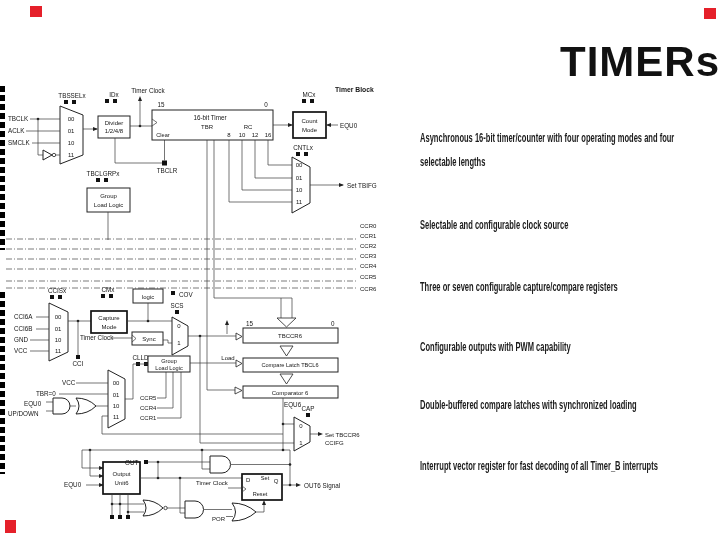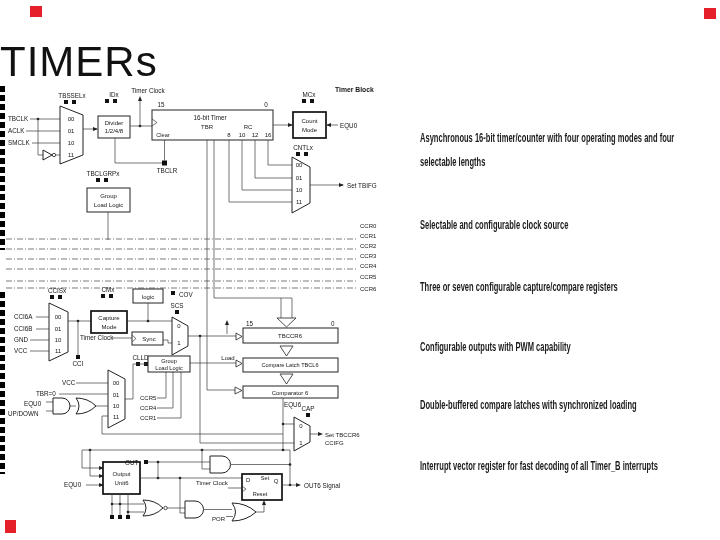--- a/index.html
+++ b/index.html
@@ -1,20 +1,20 @@
 <!DOCTYPE html>
 <html><head>
 <meta charset="utf-8">
 <style>
   html,body{margin:0;padding:0;}
   body{width:720px;height:540px;background:#ffffff;position:relative;overflow:hidden;
        font-family:"Liberation Sans",sans-serif;}
   .page{position:absolute;inset:0;background:#fff;}
-  .title{position:absolute;top:38px;left:0;width:720px;text-align:left;
-         font-size:42px;color:#111;letter-spacing:1px;font-weight:400;}
+  .title{position:absolute;top:38px;left:0;width:720px;text-align:right;
+         font-size:42px;color:#111;letter-spacing:1px;font-weight:700;}
   .bullet{position:absolute;font-size:13px;font-weight:bold;color:#1b1b1b;
           transform:scaleX(0.58);transform-origin:left top;line-height:24px;
           letter-spacing:0px;white-space:normal;}
   .redmark{position:absolute;background:#e5202a;}
   #rm1{left:30px;top:6px;width:12px;height:11px;}
   #rm2{left:704px;top:8px;width:12px;height:11px;}
   #rm3{left:5px;top:520px;width:11px;height:13px;}
   svg text{font-family:"Liberation Sans",sans-serif;fill:#161616;font-size:6.3px;}
   svg text.s6{font-size:6px;} svg text.s56{font-size:5.6px;}
   svg text.hdr{font-size:6.8px;font-weight:bold;}

